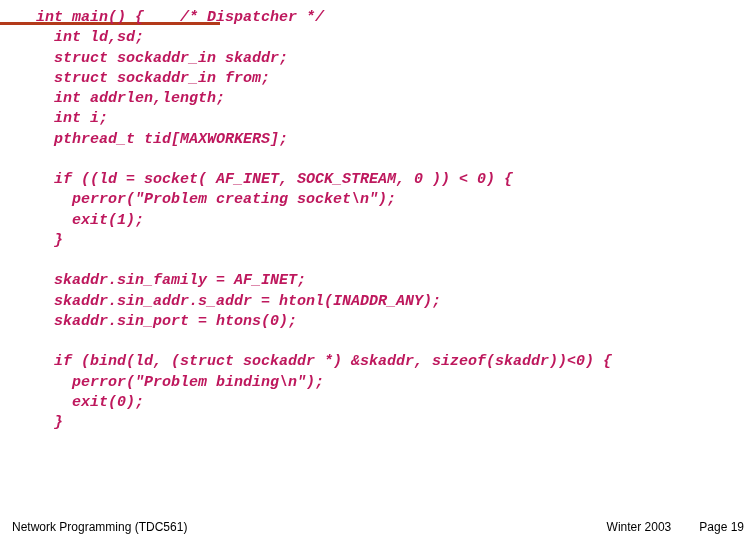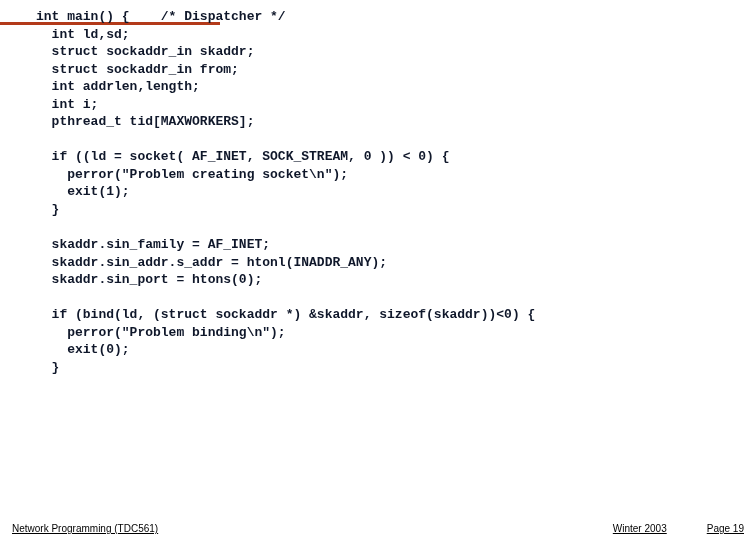--- a/index.html
+++ b/index.html
@@ -16,40 +16,40 @@
     left: 0;
     top: 22px;
     width: 220px;
     height: 3px;
     background: #b33a1a;
   }
   .code {
     position: absolute;
     left: 36px;
     top: 8px;
-    font-size: 13px;
+    font-size: 15px;
     font-weight: bold;
-    color: #0f172a;
+    color: #be185d;
     line-height: 1.35;
     white-space: pre;
     font-family: "Courier New", Courier, monospace;
+    font-style: italic;
   }
   .footer {
     position: absolute;
     bottom: 6px;
     left: 12px;
     right: 12px;
     display: flex;
     justify-content: space-between;
     font-family: Arial, Helvetica, sans-serif;
-    font-size: 10px;
+    font-size: 12px;
     color: #000;
-    text-decoration: underline;
   }
-  .footer .right { display: flex; gap: 40px; }
+  .footer .right { display: flex; gap: 28px; }
 </style>
 </head>
 <body>
 
 <div class="hr-line"></div>
 
 <pre class="code"><span>int main() {    /* Dispatcher */</span>
 <span>  int ld,sd;</span>
 <span>  struct sockaddr_in skaddr;</span>
 <span>  struct sockaddr_in from;</span>

